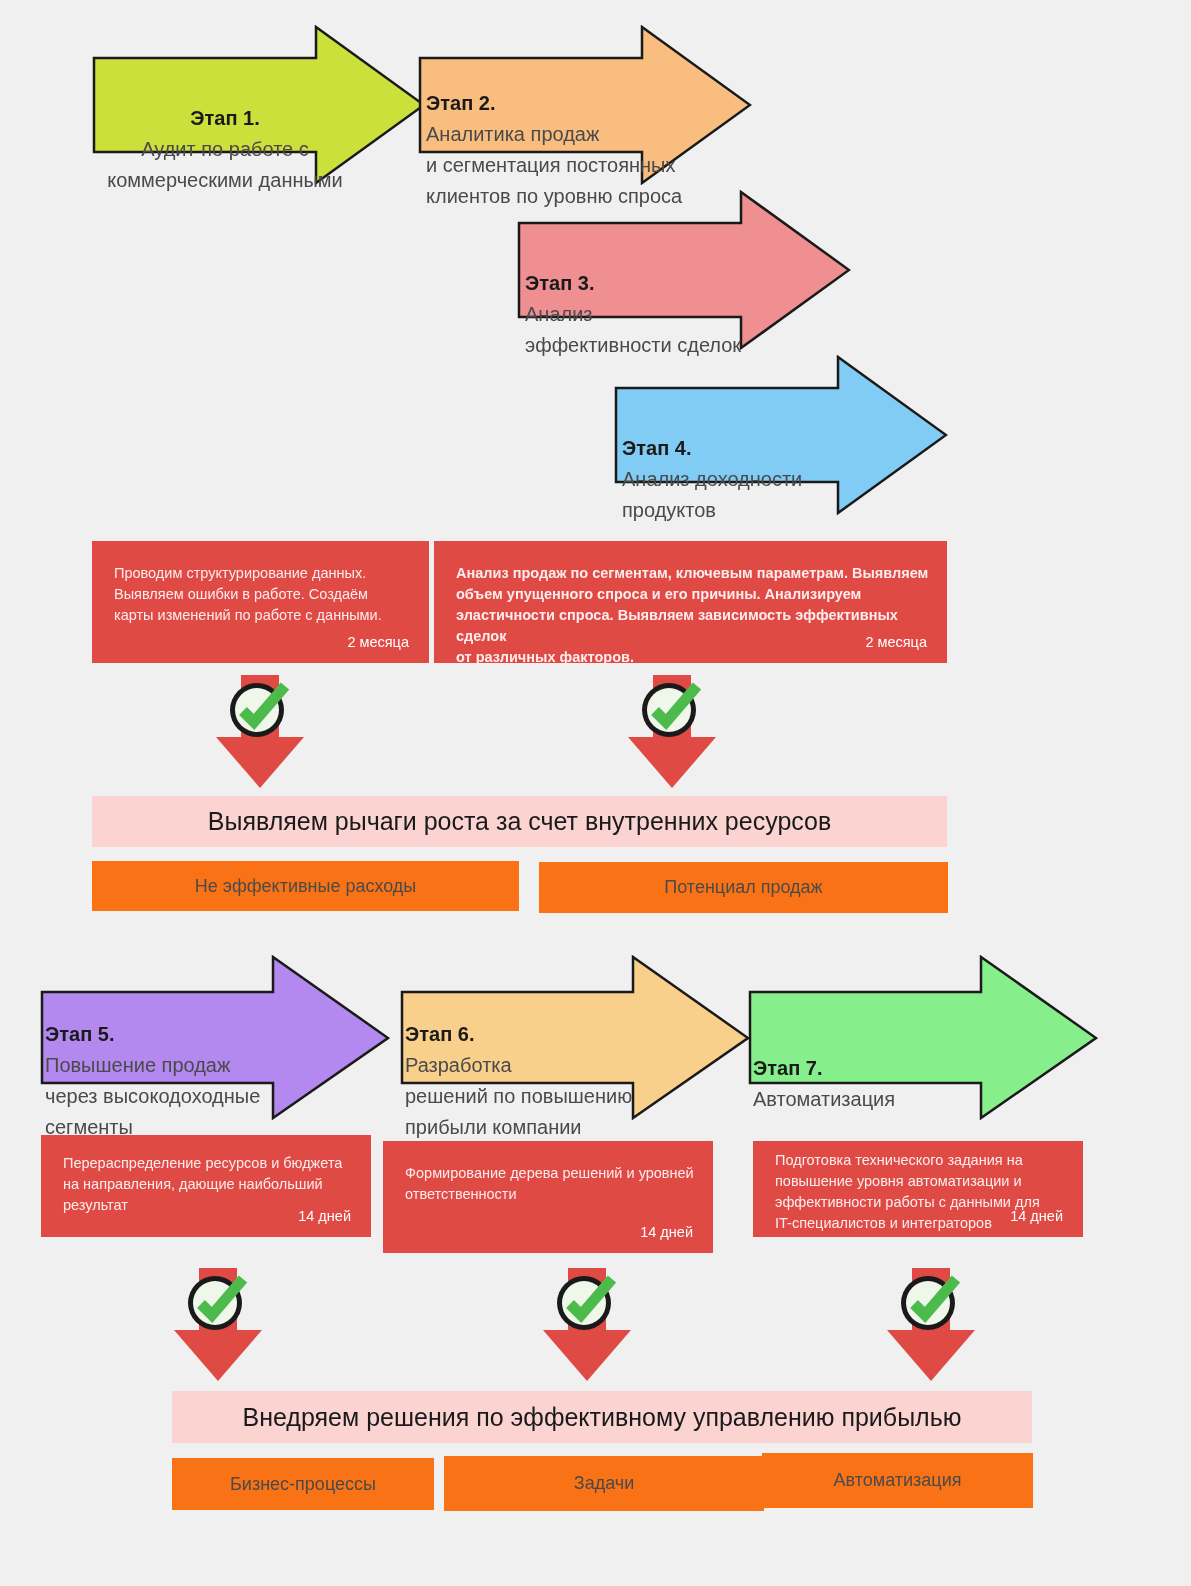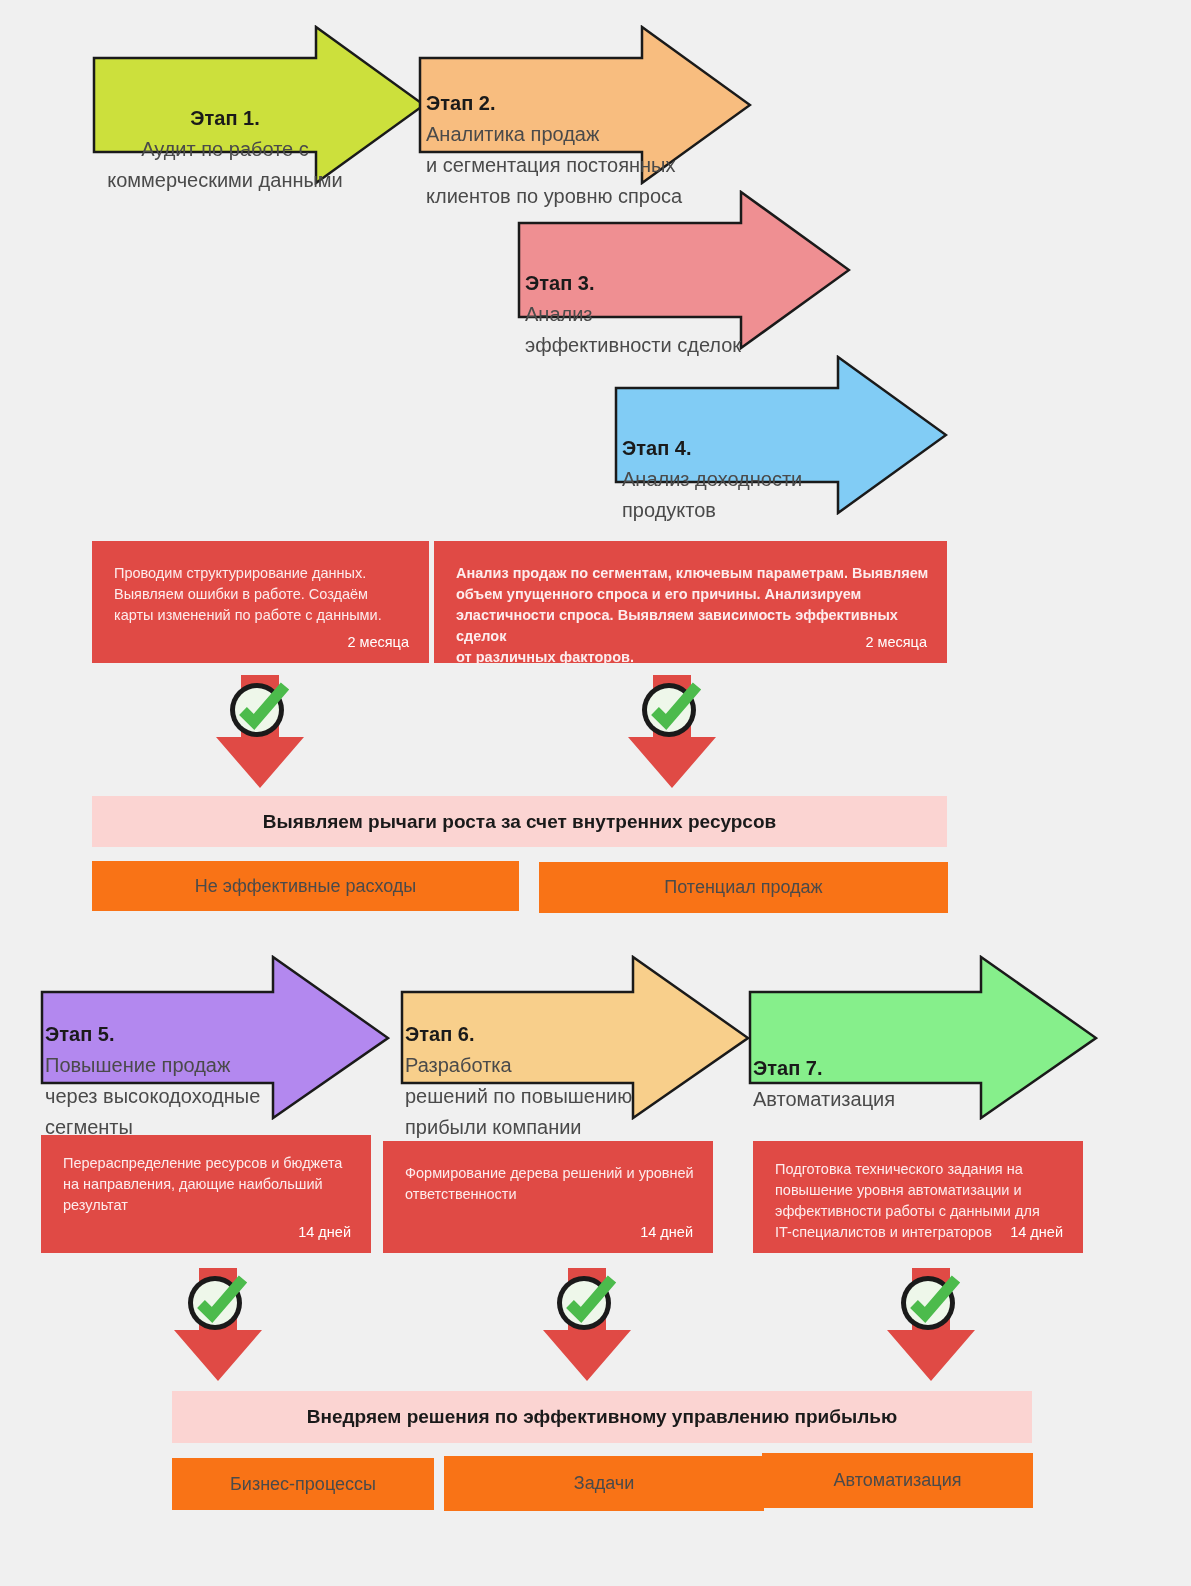--- a/index.html
+++ b/index.html
@@ -79,22 +79,22 @@
   }
 
   
   .banner-main {
     position: absolute;
     background: #fbd4d2;
     display: flex;
     align-items: center;
     justify-content: center;
     color: #1a1a1a;
-    font-weight: bold;
-    font-size: 19px;
+    font-weight: normal;
+    font-size: 25px;
     box-sizing: border-box;
     text-align: center;
   }
   .banner-sub {
     position: absolute;
     background: #f97316;
     display: flex;
     align-items: center;
     justify-content: center;
     color: #4a4a4a;
@@ -229,34 +229,34 @@
   <div class="stage-arrow" style="left:748px; top:955px; width:350px; height:165px;">
     <svg width="350" height="165" viewBox="0 0 350 165">
       <polygon points="2,37 233,37 233,2 348,83 233,163 233,128 2,128" fill="#86ef8b" stroke="#1a1a1a" stroke-width="2.5" stroke-linejoin="miter"></polygon>
     </svg>
     <div class="stage-text" style="left:5px; top:67px; width:250px;">
       <b>Этап 7.</b>
       <span>Автоматизация</span>
     </div>
   </div>
 
-  <div class="desc-card" style="left:41px; top:1135px; width:330px; height:118px; padding-top:18px;">
+  <div class="desc-card" style="left:41px; top:1135px; width:330px; height:102px; padding-top:18px;">
     <div class="desc-body">Перераспределение ресурсов и бюджета
 на направления, дающие наибольший
 результат</div>
     <div class="desc-duration">14 дней</div>
   </div>
 
   <div class="desc-card" style="left:383px; top:1141px; width:330px; height:112px; ">
     <div class="desc-body">Формирование дерева решений и уровней
 ответственности</div>
     <div class="desc-duration">14 дней</div>
   </div>
 
-  <div class="desc-card" style="left:753px; top:1141px; width:330px; height:112px; padding-top:18px;">
+  <div class="desc-card" style="left:753px; top:1141px; width:330px; height:96px; padding-top:9px;">
     <div class="desc-body">Подготовка технического задания на
 повышение уровня автоматизации и
 эффективности работы с данными для
 IT-специалистов и интеграторов</div>
     <div class="desc-duration">14 дней</div>
   </div>
 
   <div class="down-arrow" style="left:172px; top:1268px; width:92px; height:115px;">
     <svg class="arrow-shape" width="92" height="115" viewBox="0 0 92 115">
       <polygon points="27,0 65,0 65,62 90,62 46,113 2,62 27,62" fill="#e04a45"></polygon>

